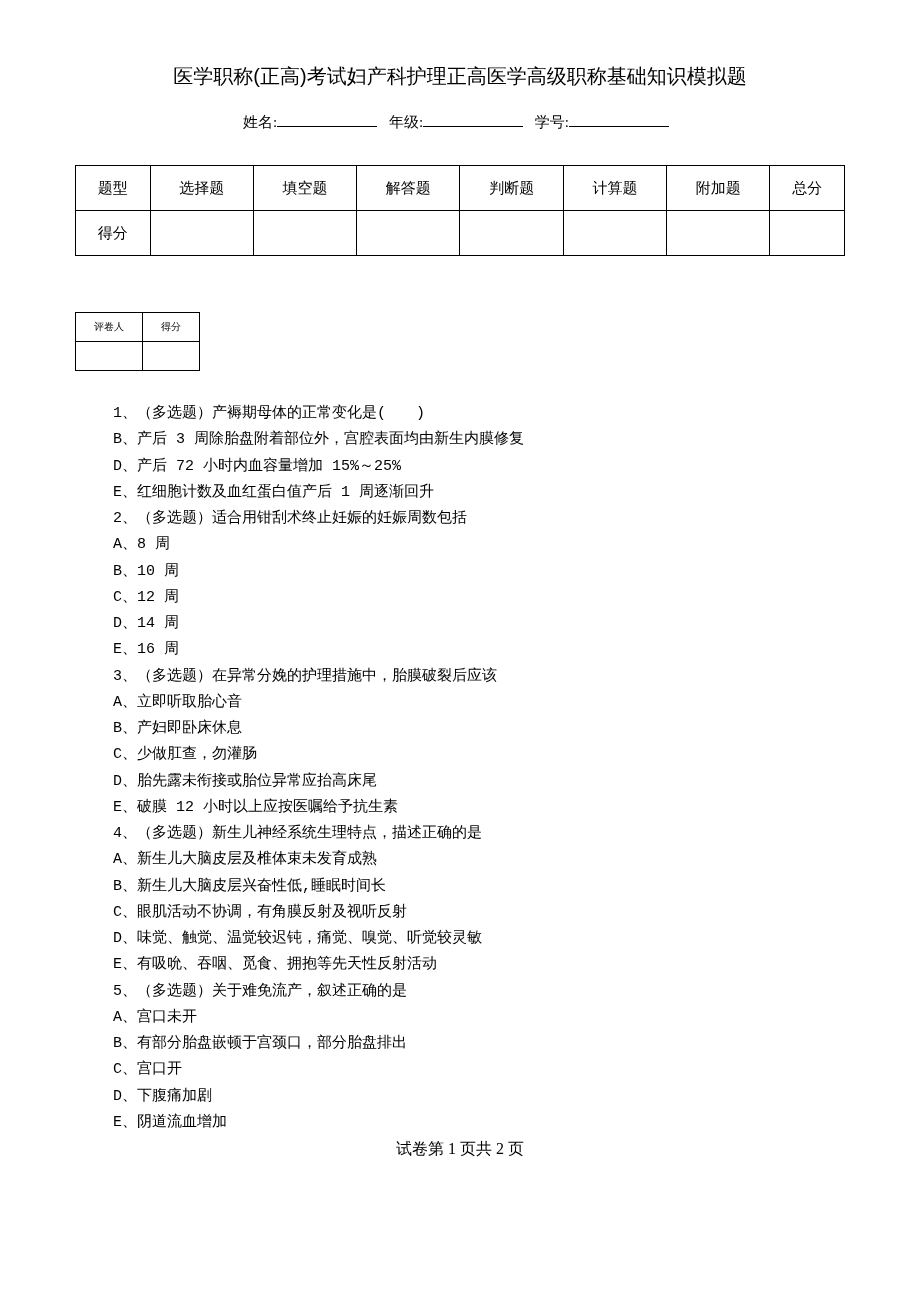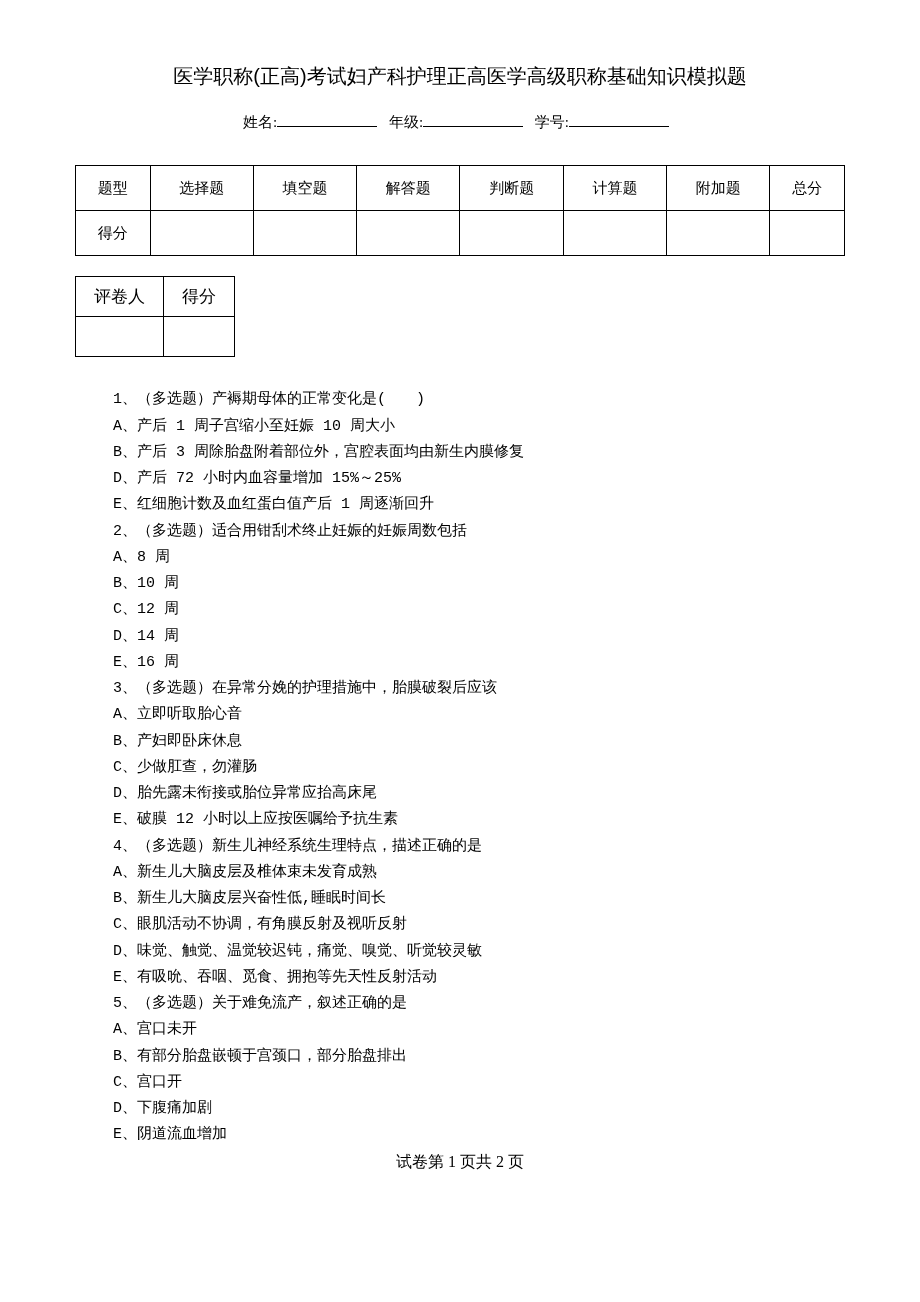--- a/index.html
+++ b/index.html
@@ -29,38 +29,38 @@
       display: inline-block;
       border-bottom: 1px solid #000;
       width: 100px;
       height: 1em;
       vertical-align: baseline;
       margin-right: 8px;
     }
     .score-table {
       border-collapse: collapse;
       width: 100%;
-      margin-bottom: 20px;
+      margin-bottom: 56px;
     }
     .score-table td, .score-table th {
       border: 1px solid #000;
       padding: 10px 4px;
       text-align: center;
       font-weight: normal;
       font-size: 15px;
     }
     .grader-table {
       border-collapse: collapse;
       margin-bottom: 30px;
     }
     .grader-table td {
       border: 1px solid #000;
       padding: 6px 18px;
       text-align: center;
-      font-size: 17px;
+      font-size: 10px;
     }
     .questions {
       margin-left: 38px;
       font-size: 15px;
       line-height: 1.75;
       font-family: Liberation Mono, monospace;
     }
     .footer {
       text-align: center;
       font-size: 16px;
@@ -110,21 +110,20 @@
   </tr>
   <tr>
     <td>&nbsp;</td>
     <td>&nbsp;</td>
   </tr>
 </tbody>
   </table>
 
 <div class="questions">
   <div>1、（多选题）产褥期母体的正常变化是(　　)</div>
-  <div>A、产后 1 周子宫缩小至妊娠 10 周大小</div>
   <div>B、产后 3 周除胎盘附着部位外，宫腔表面均由新生内膜修复</div>
   <div>D、产后 72 小时内血容量增加 15%～25%</div>
   <div>E、红细胞计数及血红蛋白值产后 1 周逐渐回升</div>
   <div>2、（多选题）适合用钳刮术终止妊娠的妊娠周数包括</div>
   <div>A、8 周</div>
   <div>B、10 周</div>
   <div>C、12 周</div>
   <div>D、14 周</div>
   <div>E、16 周</div>
   <div>3、（多选题）在异常分娩的护理措施中，胎膜破裂后应该</div>

